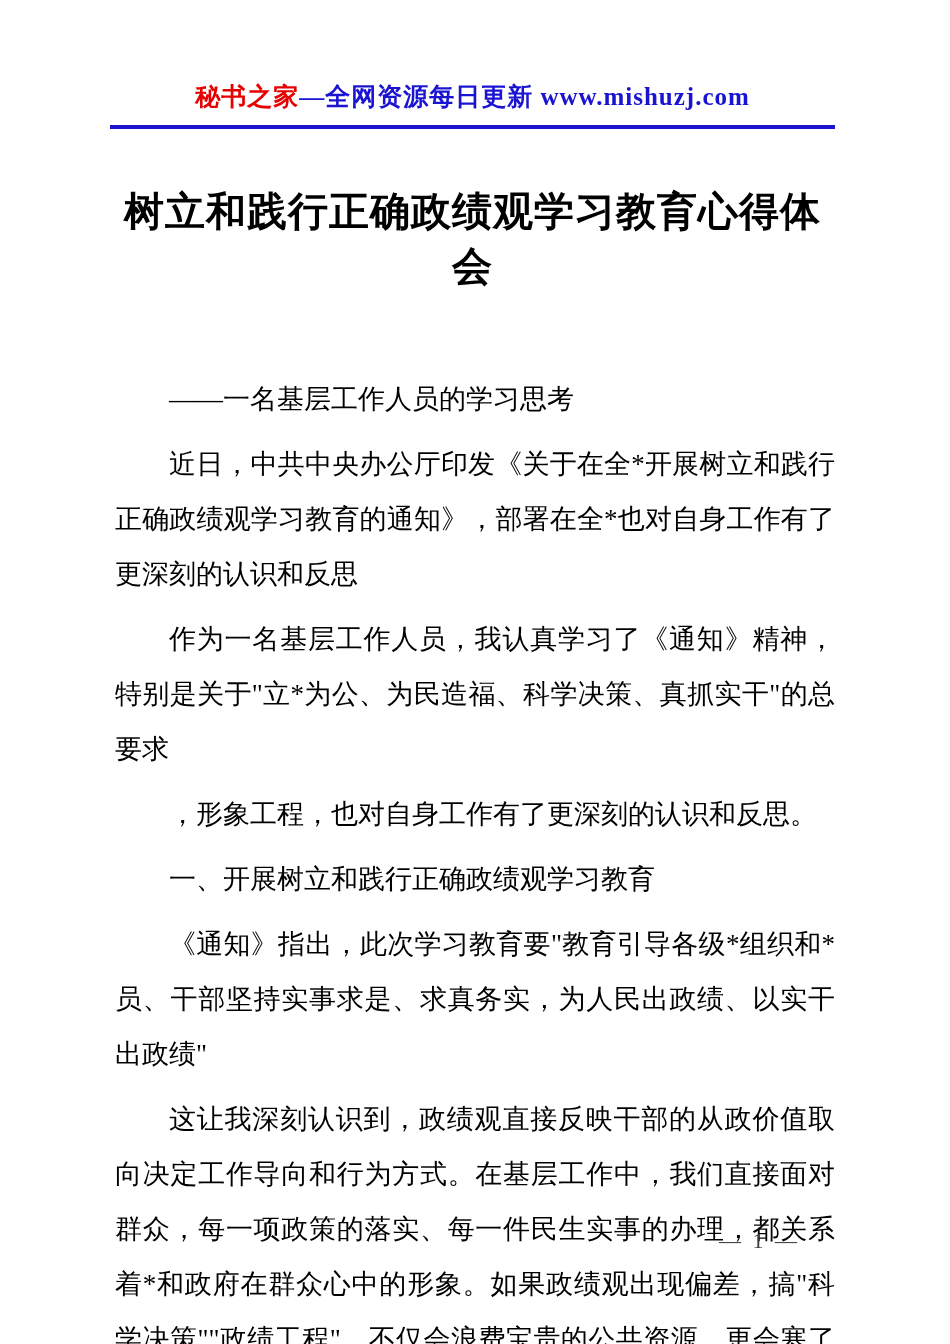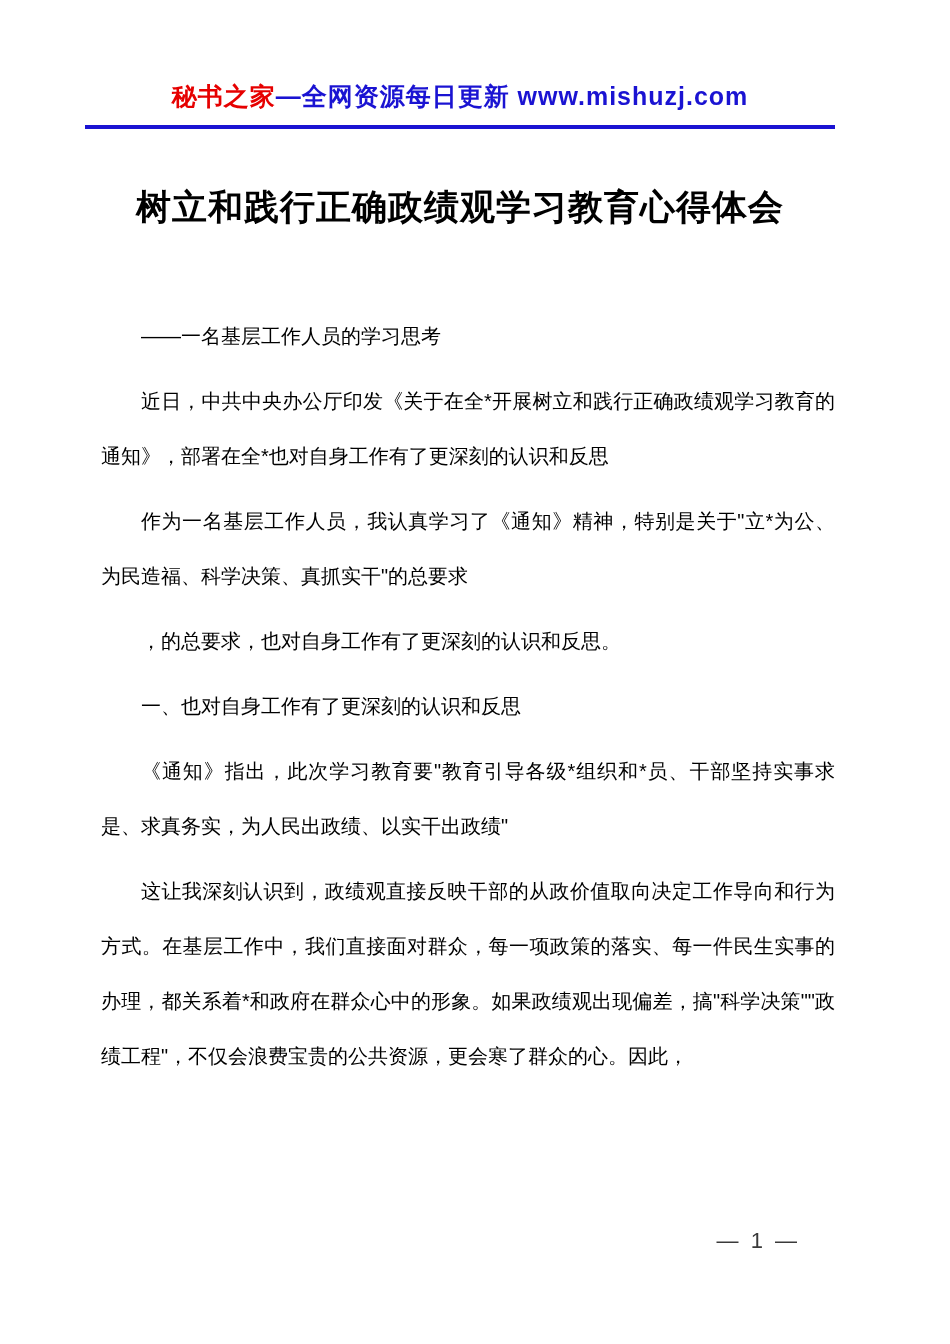--- a/index.html
+++ b/index.html
@@ -7,22 +7,22 @@
     padding: 0;
     background: #ffffff;
   }
   .page {
     position: relative;
     width: 950px;
     height: 1344px;
     margin: 0 auto;
     box-sizing: border-box;
     background: #ffffff;
-    padding: 80px 115px 0 85px;
-    font-family: Liberation Sans, sans-serif;
+    padding: 80px 115px 0 110px;
+    font-family: Liberation Serif, serif;
     color: #000000;
     overflow: hidden;
   }
   .site-header {
     text-align: center;
     font-size: 25px;
     font-weight: 700;
     letter-spacing: 1px;
     white-space: nowrap;
   }
@@ -33,32 +33,32 @@
     text-decoration: none;
   }
   .header-rule {
     margin-top: 12px;
     border: none;
     border-top: 4px solid #1a13d2;
     height: 0;
   }
   .doc-title {
     margin: 55px 0 0 0;
-    font-size: 35px;
+    font-size: 40px;
     font-weight: 700;
     text-align: center;
     letter-spacing: 1px;
     color: #000000;
   }
   .doc-body {
     margin-top: 78px;
   }
   .para {
-    margin: 0 0 10px 16px;
-    font-size: 20px;
+    margin: 0 0 10px 5px;
+    font-size: 27px;
     line-height: 55px;
     text-align: justify;
     text-indent: 2em;
     color: #000000;
     word-break: break-all;
   }
   .page-footer {
     position: absolute;
     right: 150px;
     bottom: 90px;
@@ -77,22 +77,22 @@
   </header>
 
   <div class="header-rule"></div>
 
   <h1 class="doc-title">树立和践行正确政绩观学习教育心得体会</h1>
 
   <div class="doc-body">
     <p class="para">——一名基层工作人员的学习思考</p>
     <p class="para">近日，中共中央办公厅印发《关于在全*开展树立和践行正确政绩观学习教育的通知》，部署在全*也对自身工作有了更深刻的认识和反思</p>
     <p class="para">作为一名基层工作人员，我认真学习了《通知》精神，特别是关于"立*为公、为民造福、科学决策、真抓实干"的总要求</p>
-    <p class="para">，的总要求，也对自身工作有了更深刻的认识和反思。</p>
-    <p class="para">一、也对自身工作有了更深刻的认识和反思</p>
+    <p class="para">，形象工程，也对自身工作有了更深刻的认识和反思。</p>
+    <p class="para">一、开展树立和践行正确政绩观学习教育</p>
     <p class="para">《通知》指出，此次学习教育要"教育引导各级*组织和*员、干部坚持实事求是、求真务实，为人民出政绩、以实干出政绩"</p>
     <p class="para">这让我深刻认识到，政绩观直接反映干部的从政价值取向决定工作导向和行为方式。在基层工作中，我们直接面对群众，每一项政策的落实、每一件民生实事的办理，都关系着*和政府在群众心中的形象。如果政绩观出现偏差，搞"科学决策""政绩工程"，不仅会浪费宝贵的公共资源，更会寒了群众的心。因此，</p>
   </div>
 
   <footer class="page-footer">
     <span>— 1 —</span>
   </footer>
 
 </div>
 

